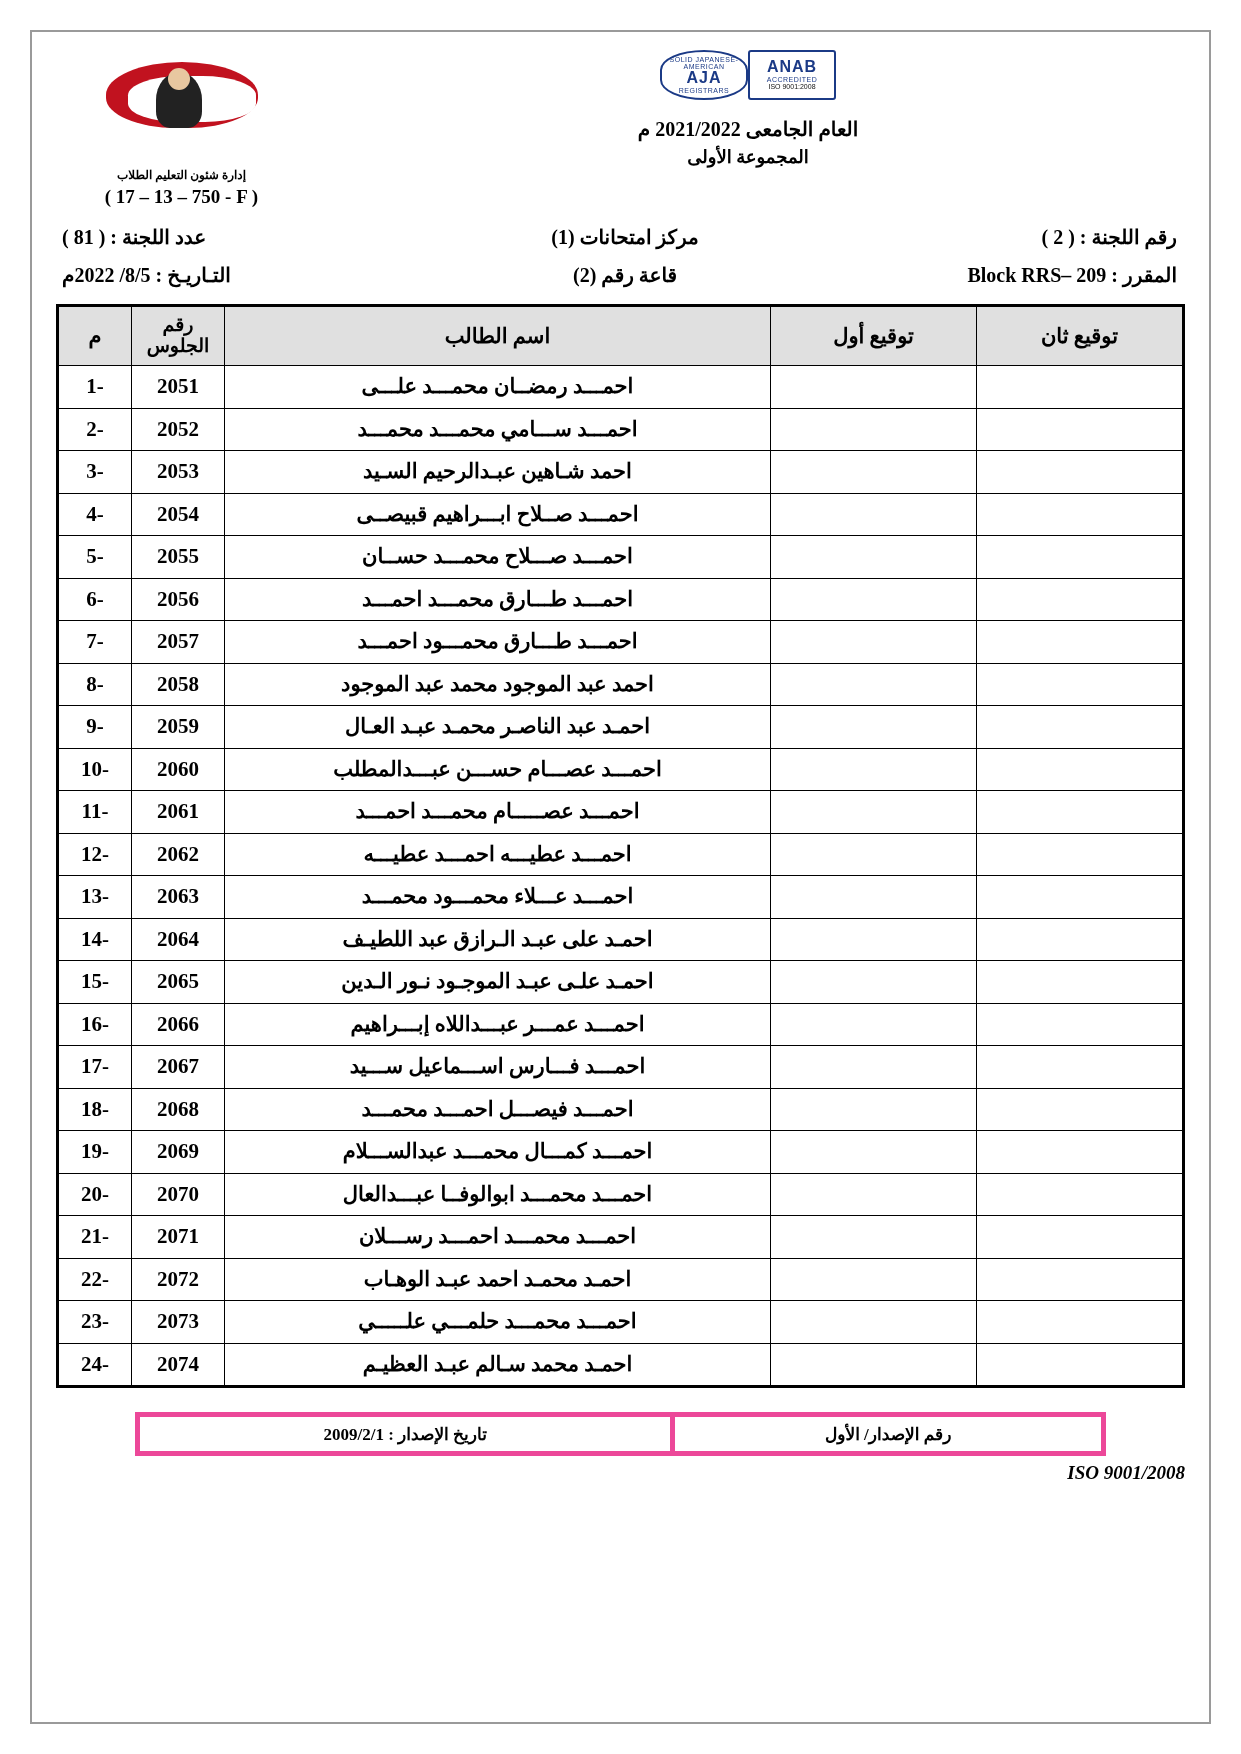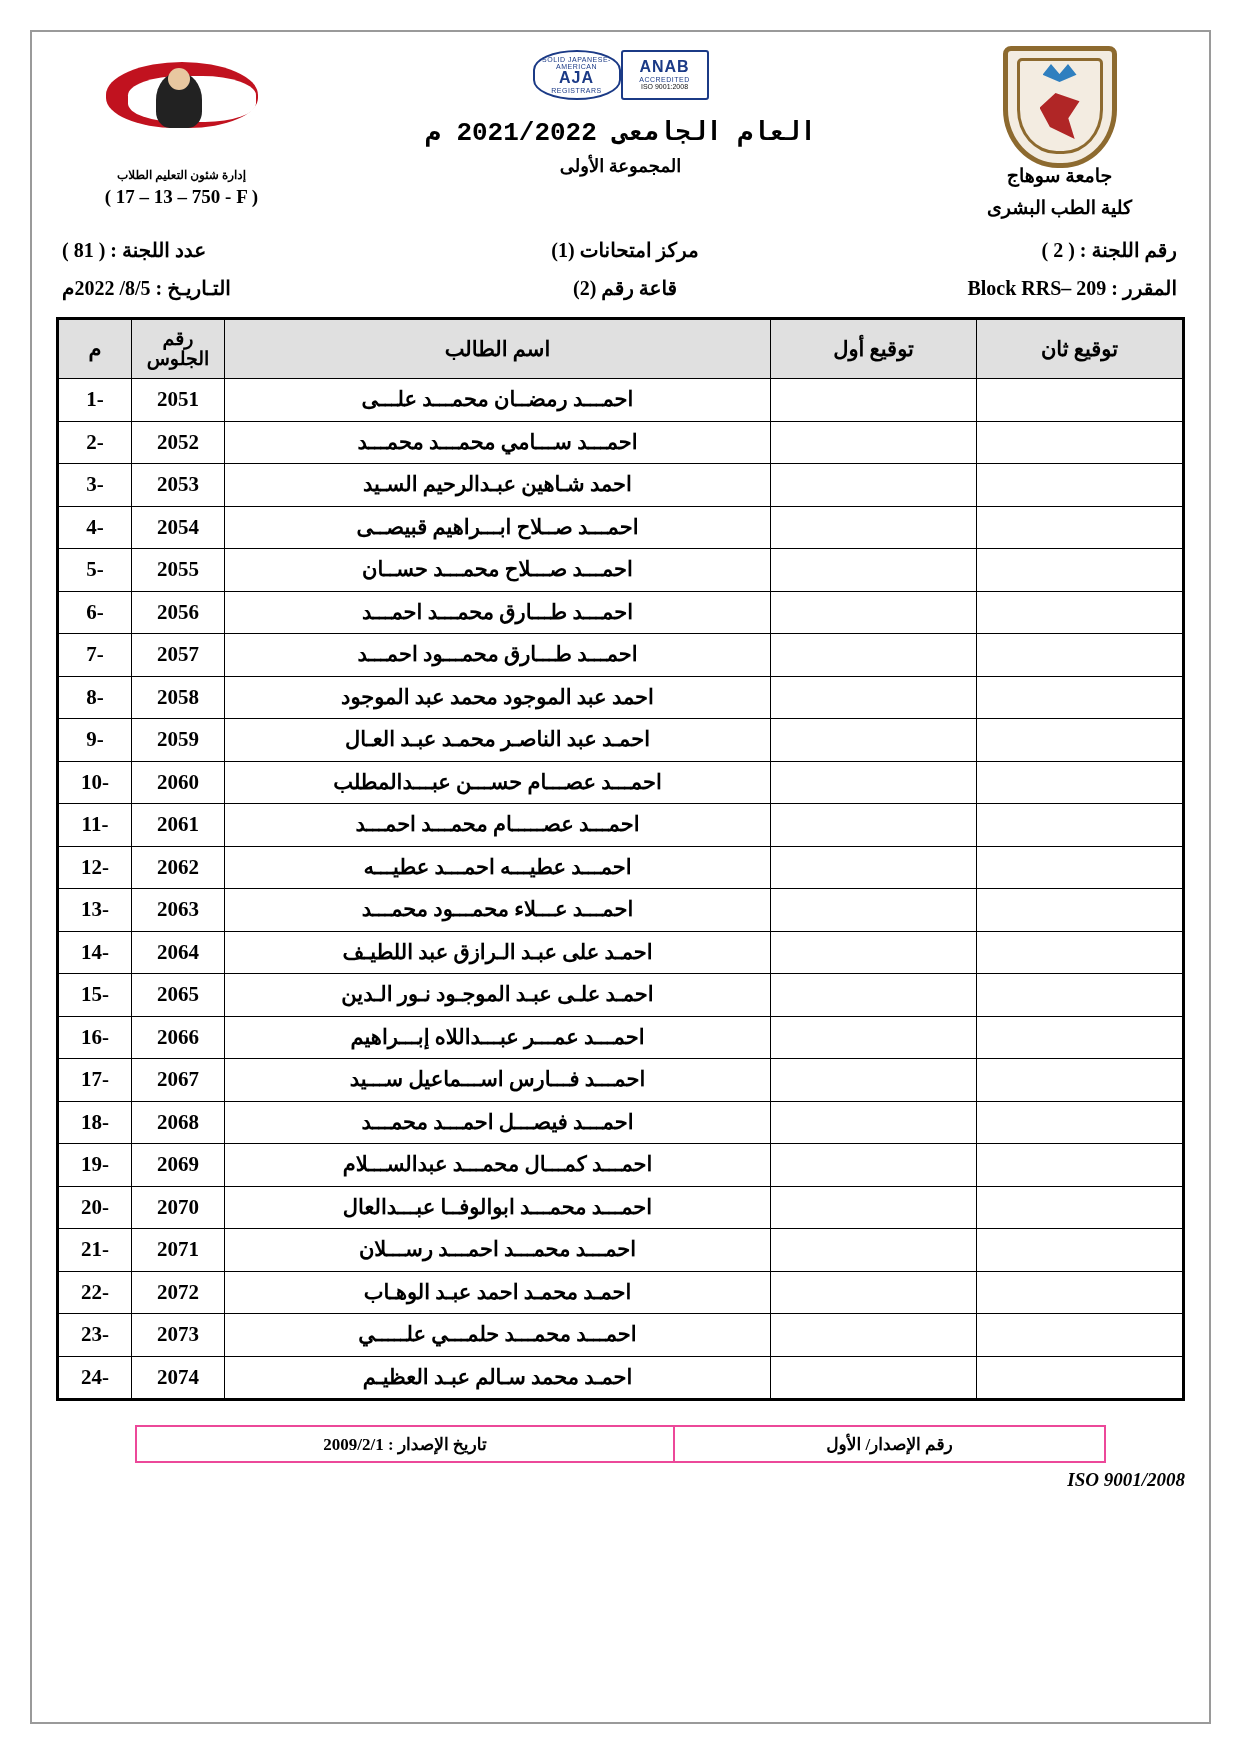--- a/index.html
+++ b/index.html
@@ -101,24 +101,24 @@
   }
   .cert-badge.round {
     border-radius: 50%/40%;
   }
   .title-1 {
     font-size: 26px;
     font-weight: bold;
     line-height: 1.5;
   }
   .title-2 {
-    font-size: 26px;
+    font-size: 20px;
     font-weight: bold;
     line-height: 1.45;
-    font-family: Liberation Mono, monospace;
+    font-family: Liberation Serif, serif;
     margin-top: 15px;
   }
   .title-3 {
     font-size: 18px;
     font-weight: bold;
     line-height: 1.5;
   }
 
   
   .meta {
@@ -185,21 +185,21 @@
     margin: 24px 26px 0 26px;
   }
   table.footer-tbl {
     width: 86%;
     margin: 0 auto;
     border-collapse: collapse;
     font-size: 17px;
     font-weight: bold;
   }
   table.footer-tbl td {
-    border: 2px solid #ec4899;
+    border: 5px solid #ec4899;
     height: 34px;
     text-align: center;
     padding: 0 10px;
   }
   .iso-line {
     margin-top: 6px;
     font-style: italic;
     font-weight: bold;
     font-size: 19px;
     text-align: right;
@@ -290,31 +290,20 @@
   }
 </style>
 </head>
 <body>
 
 <div class="page">
   <div class="page-border"></div>
 
   <div class="header">
 
-    <div class="header-side">
-      <div class="logo-med">
-        <div class="crest">
-          <div class="inner-ring"></div>
-          <div class="bird"></div>
-          <div class="shape"></div>
-        </div>
-      </div>
-      <div class="uni-name">جامعة سوهاج</div>
-      <div class="uni-name">كلية الطب البشرى</div>
-    </div>
 
     <div class="header-center">
       <div class="cert-row">
         <div class="cert-badge">
           <span class="b1">ANAB</span>
           <span class="b2">ACCREDITED</span>
           <span class="b3">ISO 9001:2008</span>
         </div>
         <div class="cert-badge round">
           <span class="b2">SOLID JAPANESE-AMERICAN</span>

